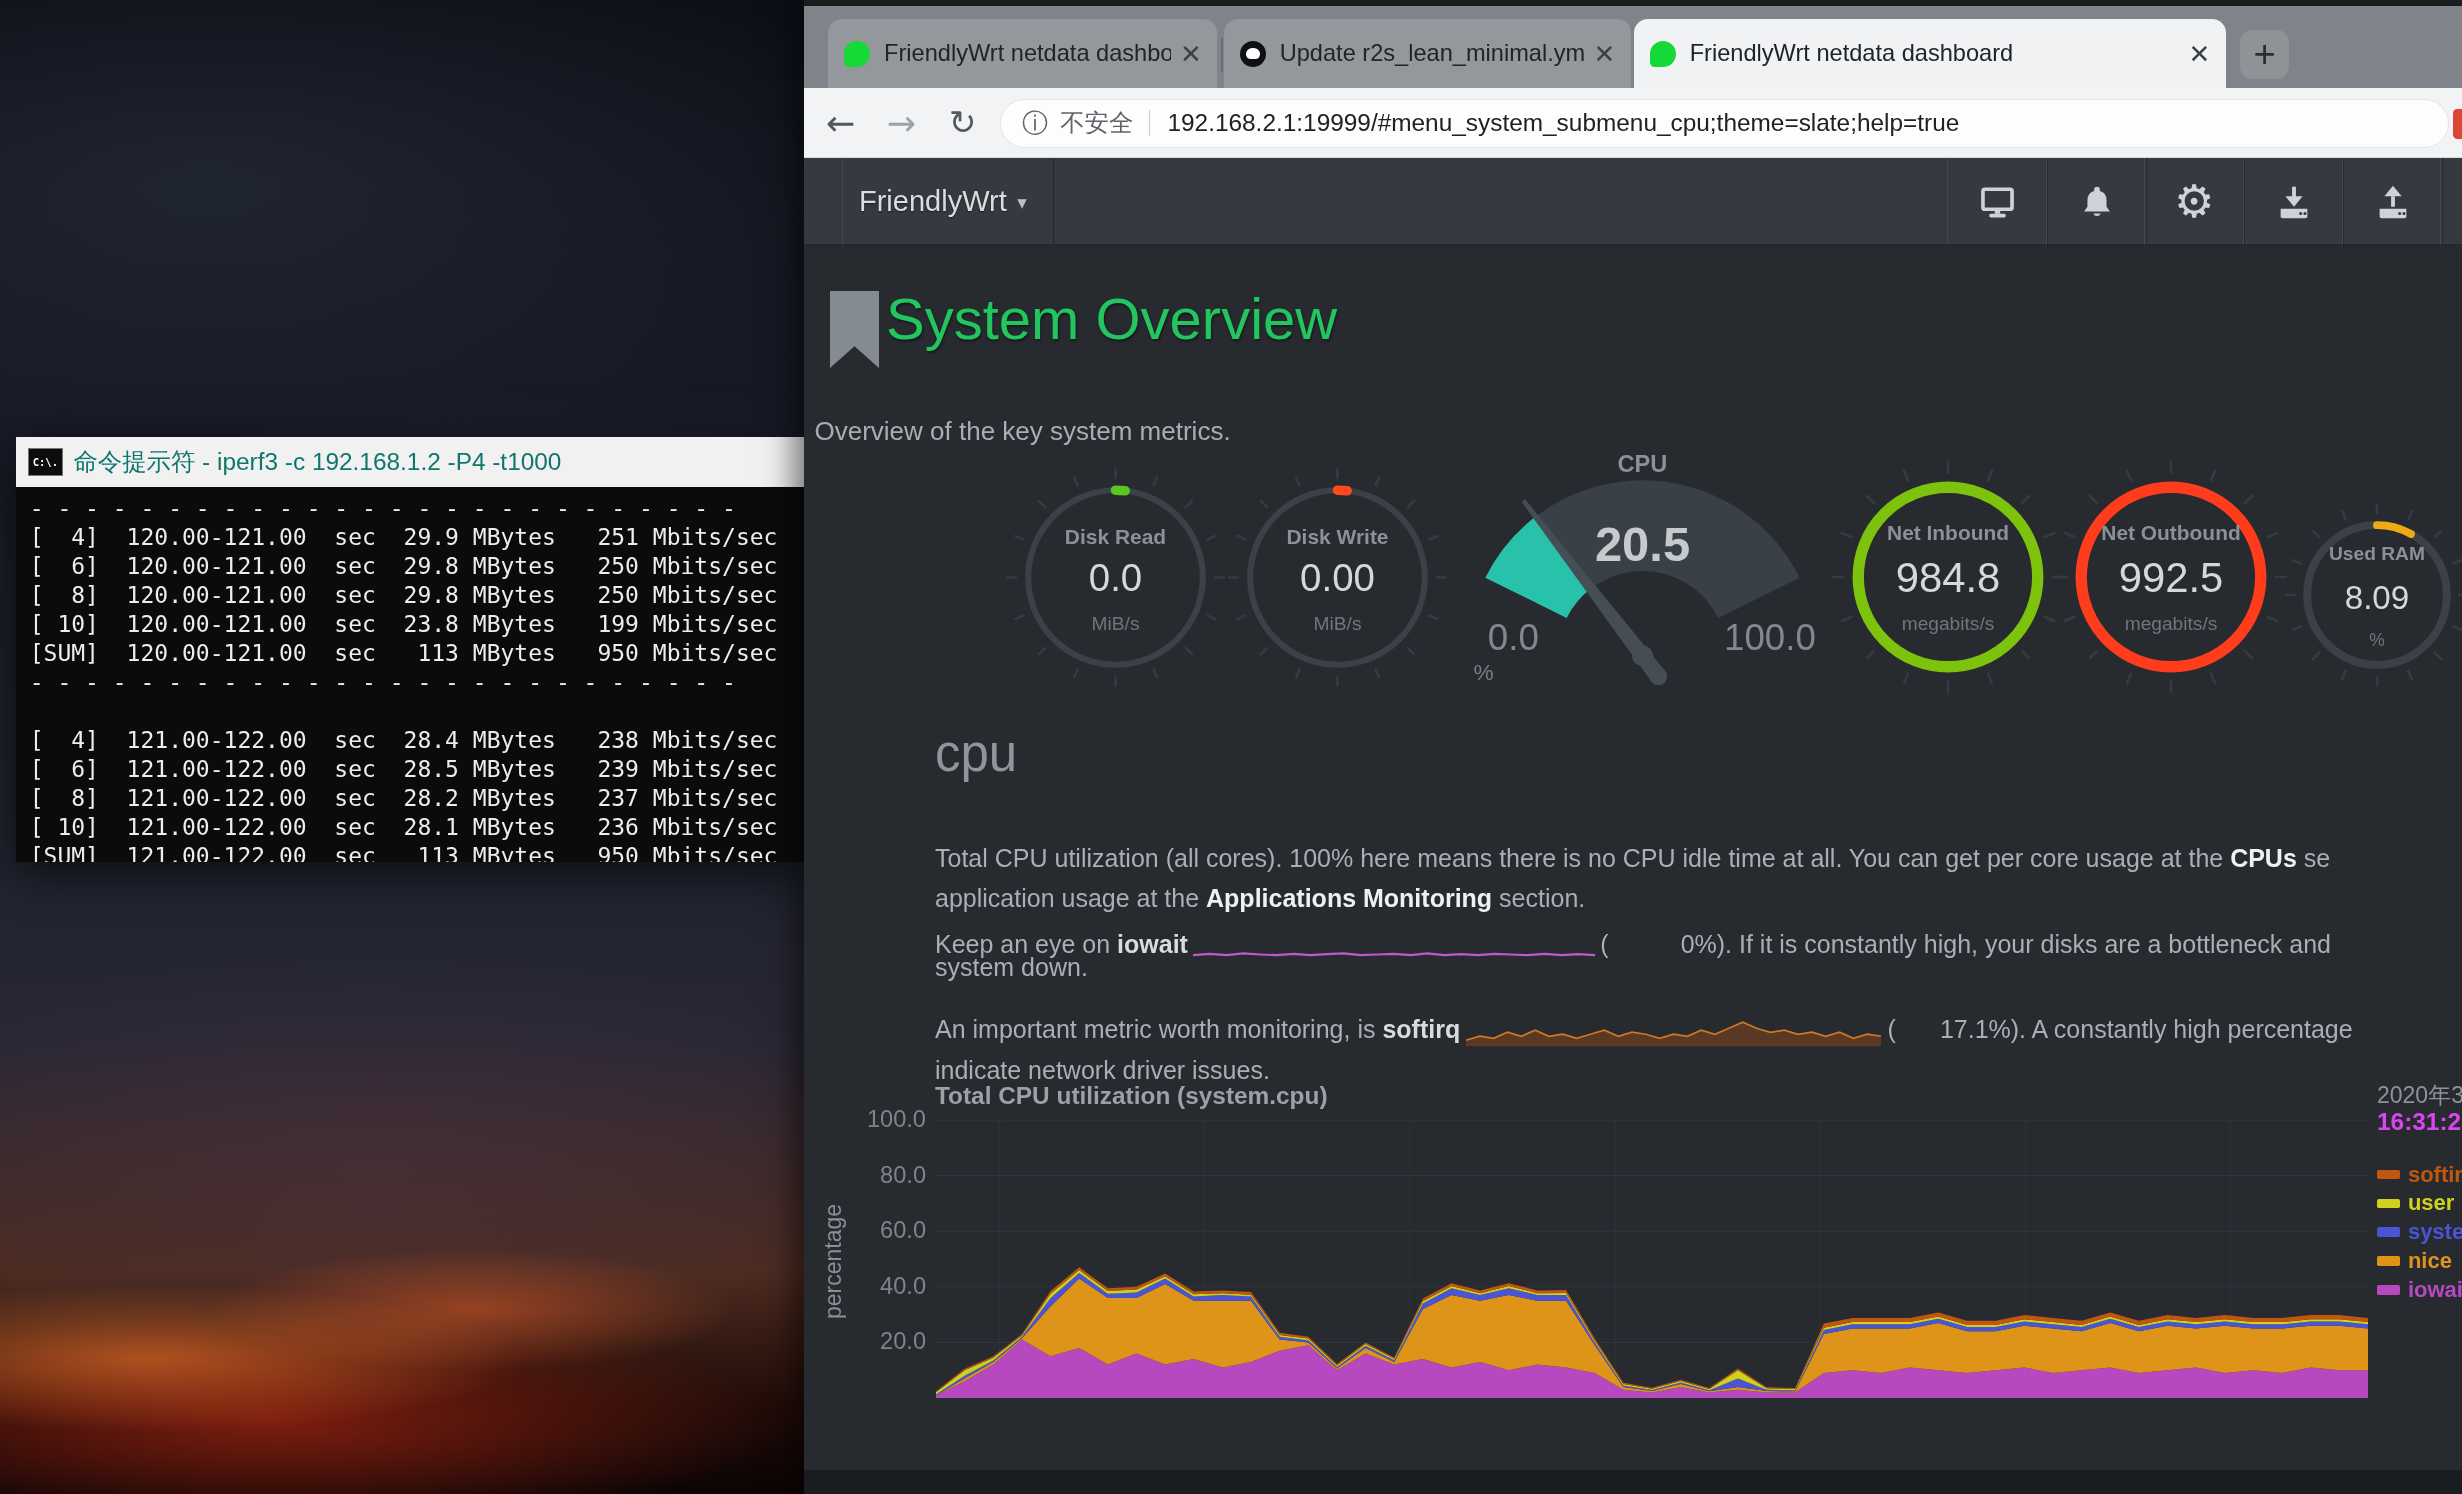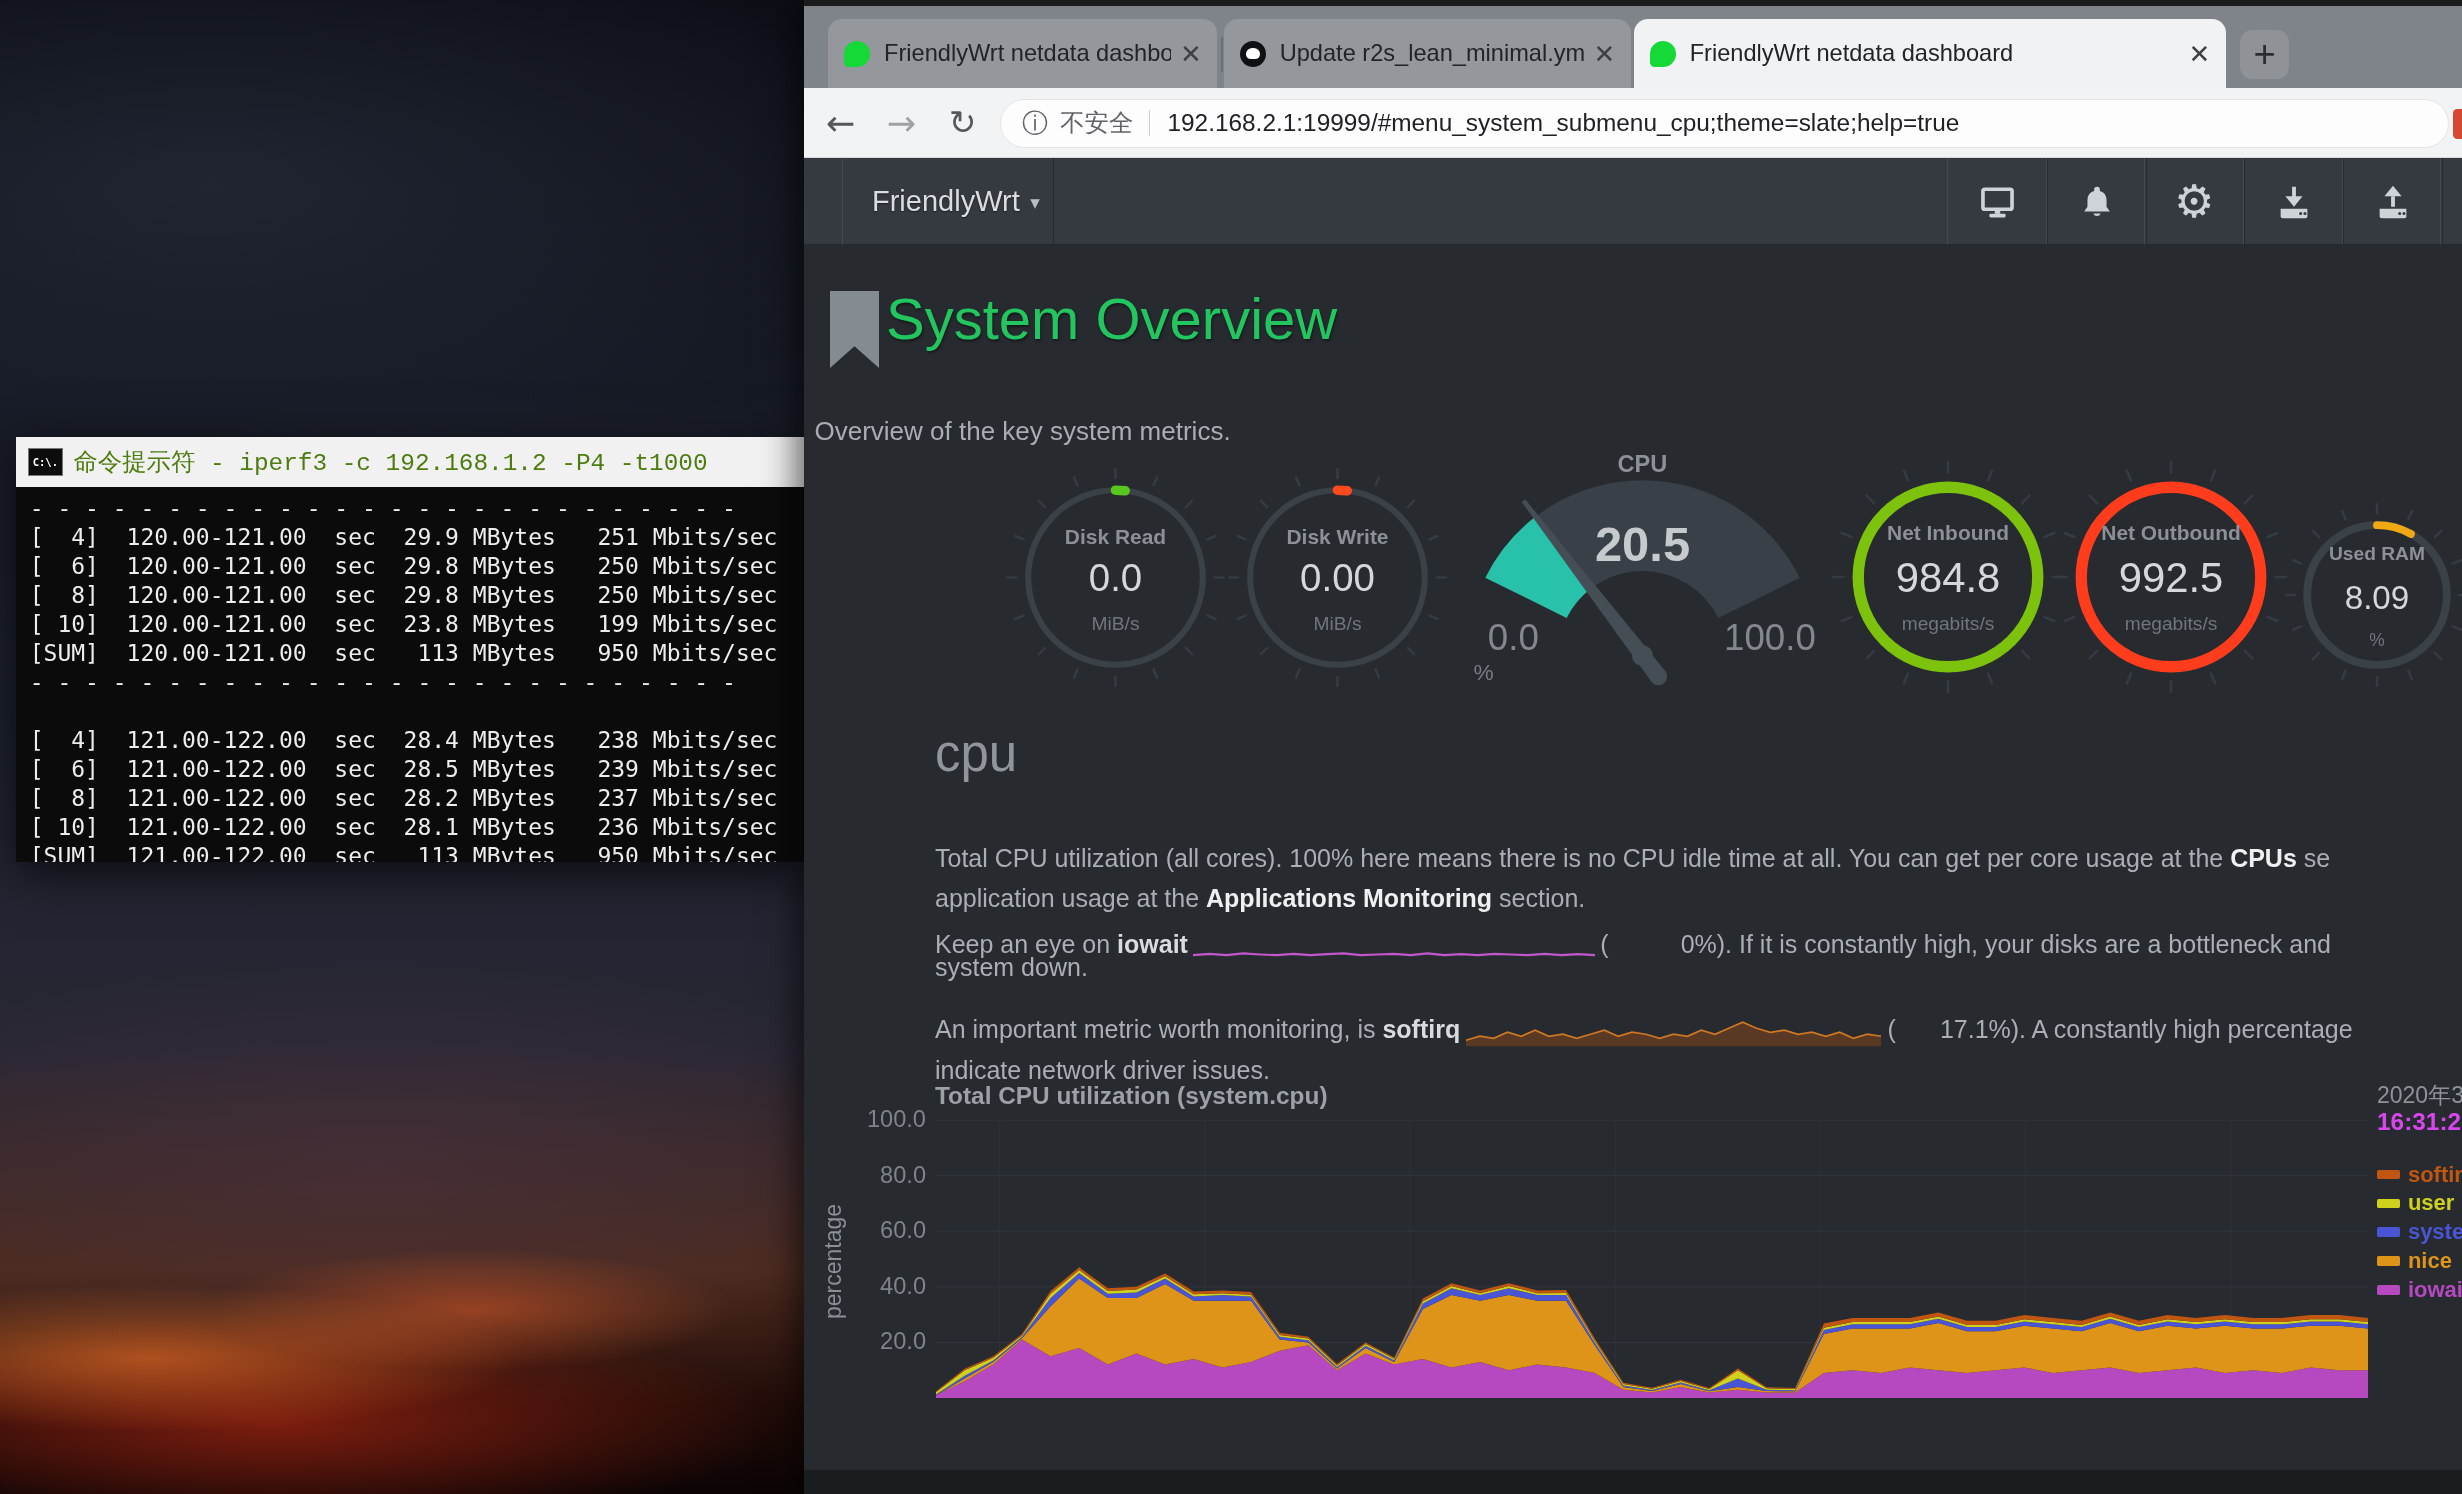--- a/index.html
+++ b/index.html
@@ -19,21 +19,21 @@
   }
 
   
   .terminal{position:absolute;left:15.7px;top:437px;width:788px;height:425px;
     box-shadow:0 12.2px 44px rgba(0,0,0,.65);}
   .term-titlebar{height:50px;background:#f1f1f1;display:flex;align-items:center;
     padding:0 12.2px;box-sizing:border-box;}
   .term-icon{width:33px;height:26px;background:#0c0c0c;border:0.9px solid #777;color:#fff;
     font-family:"DejaVu Sans Mono",monospace;font-size:10.5px;font-weight:bold;
     display:flex;align-items:center;justify-content:center;margin-right:10.5px;flex:0 0 auto;}
-  .term-title{font-size:24.4px;color:#4d7c0f;white-space:nowrap;overflow:hidden;font-family:Liberation Mono, monospace;}
+  .term-title{font-size:24.4px;color:#0f766e;white-space:nowrap;overflow:hidden;}
   .term-body{margin:0;width:100%;height:375px;box-sizing:border-box;background:#0b0b0b;
     color:#ededed;font-family:"DejaVu Sans Mono",monospace;font-size:23px;line-height:29px;
     padding:7px 14px;white-space:pre;overflow:hidden;}
 
   
   .browser{position:absolute;left:804px;top:0;width:1658px;height:1494px;
     box-shadow:-8.7px 0 30px rgba(0,0,0,.55);}
 
   
   .tabstrip{position:absolute;left:0;top:0;width:1658px;height:88px;background:#7f838a;}
@@ -70,21 +70,21 @@
   .ext-icon{position:absolute;left:1649px;top:21px;width:8.7px;height:30px;background:#d94633;
     border-radius:4.4px 0 0 4.4px;}
 
   
   .page{position:absolute;left:0;top:158px;width:1658px;height:1336px;background:#272b30;overflow:hidden;}
 
   .navbar{position:absolute;left:0;top:0;width:1658px;height:87px;background:#343a40;
     border-bottom:0.9px solid #23272b;box-sizing:border-box;}
   .brand-cell{position:absolute;left:38px;top:0;width:212px;height:87px;
     border-left:0.9px solid #424950;border-right:0.9px solid #24282c;
-    display:flex;align-items:center;padding-left:29px;box-sizing:border-box;}
+    display:flex;align-items:center;padding-left:16px;box-sizing:border-box;}
   .brand{font-size:29px;color:#dbdee0;text-shadow:0 0.9px 1.7px rgba(0,0,0,.5);}
   .brand-caret{font-size:19px;color:#b9bec3;margin-left:10.5px;font-family:"DejaVu Sans",sans-serif;}
   .nav-icon-btn{position:absolute;top:0;width:99px;height:87px;border-left:0.9px solid rgba(255,255,255,.08);
     border-right:0.9px solid rgba(0,0,0,.25);display:flex;align-items:center;justify-content:center;}
   .nav-icon-btn svg{display:block;}
   .gear-glyph{font-family:"DejaVu Sans",sans-serif;font-size:45px;color:#ced3d7;line-height:1;}
 
   .bookmark-icon{position:absolute;left:26px;top:133px;}
   .page-title{position:absolute;left:82px;top:127px;font-size:58px;color:#22c55e;
     text-shadow:0.9px 1.7px 2.6px rgba(0,0,0,.45);white-space:nowrap;}

